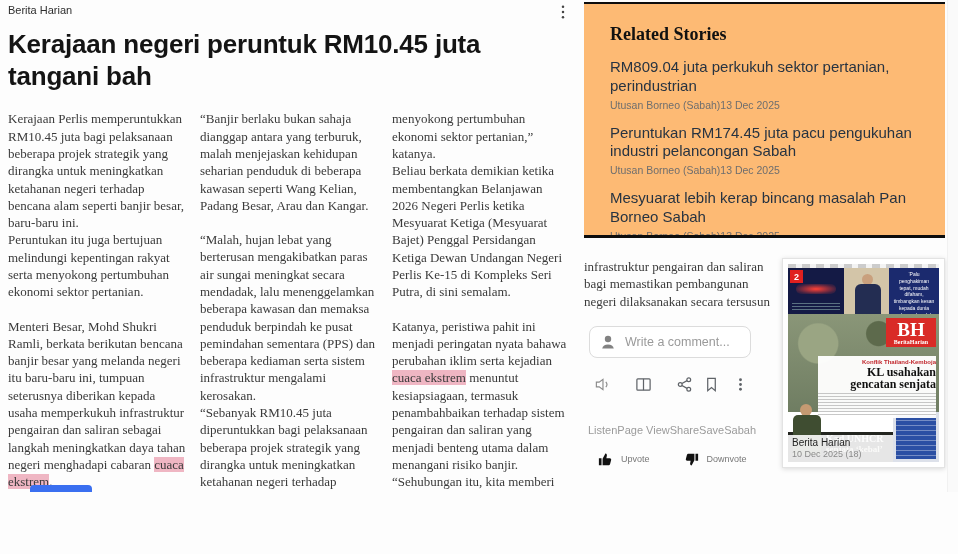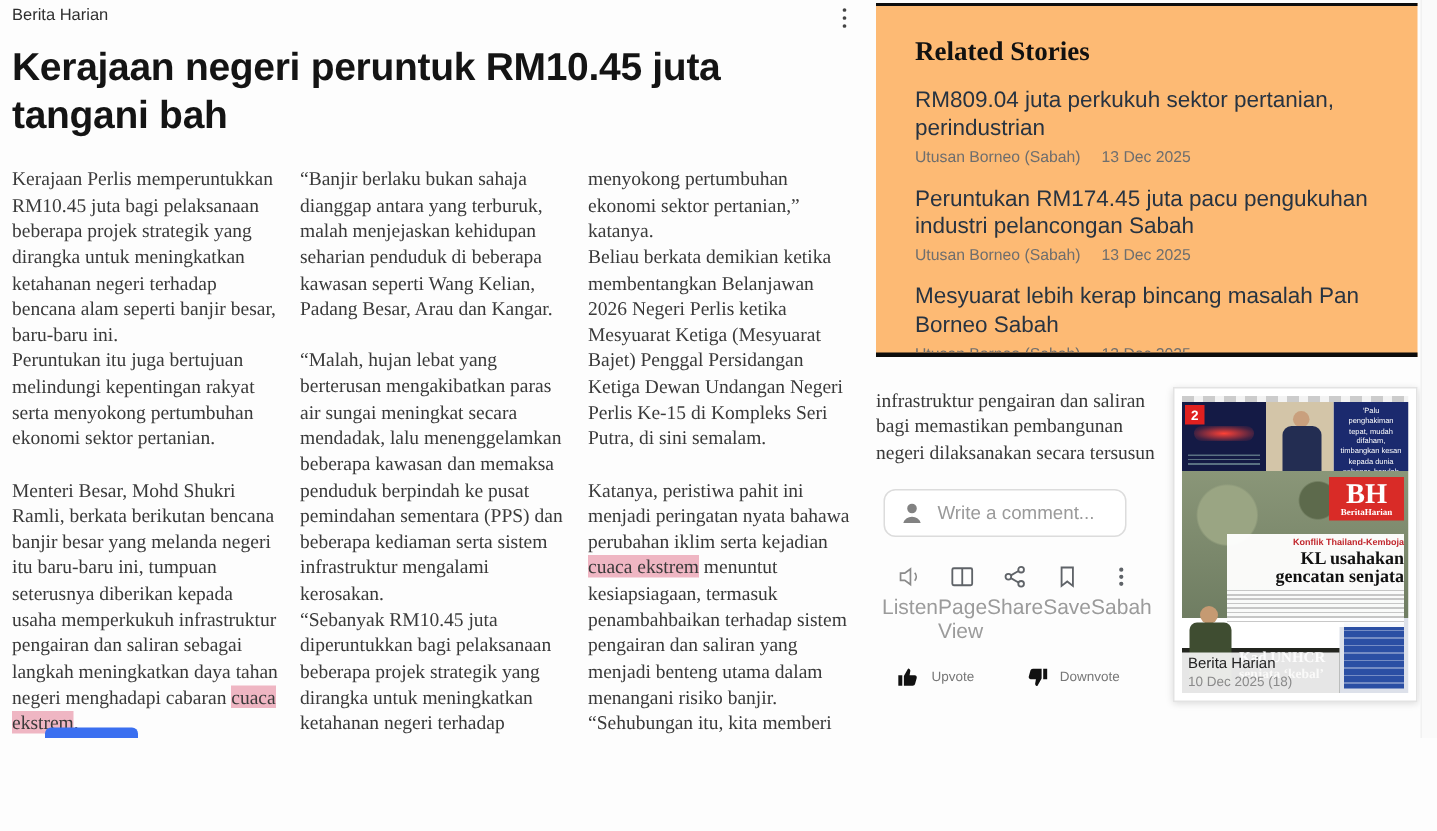--- a/index.html
+++ b/index.html
@@ -20,31 +20,31 @@
   .col p{margin:0;}
   .col p.sp{margin-top:17px;}
   .hl,[data-name="highlighted-text"]{background:#efb6c3;}
   
   .sidebar{position:absolute;left:584px;top:0;width:361px;}
   .related{margin-top:2px;background:#fdba74;border-top:2px solid #0d0d0d;border-bottom:3px solid #0d0d0d;
            padding:20px 26px 14px;box-sizing:border-box;height:236px;overflow:hidden;}
   .related h2{margin:0 0 13px;font-family:"Liberation Serif",serif;font-size:18px;color:#111;}
   .rel-item{margin-bottom:13px;cursor:pointer;}
   .rel-title{font-size:15px;line-height:1.25;color:#273341;}
-  .rel-meta{margin-top:3px;display:flex;gap:14px;font-size:10.5px;color:#6e6e6e;}
+  .rel-meta{margin-top:3px;display:flex;gap:0;font-size:10.5px;color:#6e6e6e;}
   .lower{display:flex;margin-top:20px;}
   .lower-left{width:198px;}
   .col4{margin:0;width:190px;font-family:"Liberation Serif",serif;font-size:13px;line-height:1.33;color:#3a3a3a;}
   .comment-box{margin:16px 0 0 5px;width:162px;height:32px;border:1px solid #dcdcdc;border-radius:8px;
                background:#fff;display:flex;align-items:center;gap:8px;padding:0 9px;box-sizing:border-box;cursor:text;}
   .comment-ph{font-size:12.5px;color:#9a9a9a;white-space:nowrap;}
   .actions{display:flex;justify-content:space-between;width:168px;margin:18px 0 0 4px;}
   .action{display:flex;flex-direction:column;align-items:center;gap:3px;cursor:pointer;}
   .action svg{width:17px;height:17px;}
-  .action span{font-size:14px;color:#9b9b9b;}
+  .action span{font-size:11px;color:#9b9b9b;margin-top:28px;}
   .votes{display:flex;gap:34px;margin:16px 0 0 14px;}
   .vote{display:flex;align-items:center;gap:8px;cursor:pointer;}
   .vote svg{width:15px;height:15px;}
   .vote span{font-size:9px;color:#777;}
   
   .thumb-card{width:163px;height:210px;background:#fff;border:1px solid #e3e3e3;
               box-shadow:0 1px 5px rgba(0,0,0,.15);padding:5px;box-sizing:border-box;position:relative;cursor:pointer;}
   .np{position:relative;width:151px;height:198px;background:#fff;overflow:hidden;}
   .np-topstrip{height:4px;background:repeating-linear-gradient(to right,#ccc 0 8px,#f3f3f3 8px 14px);}
   .np-adrow{display:flex;height:46px;}

